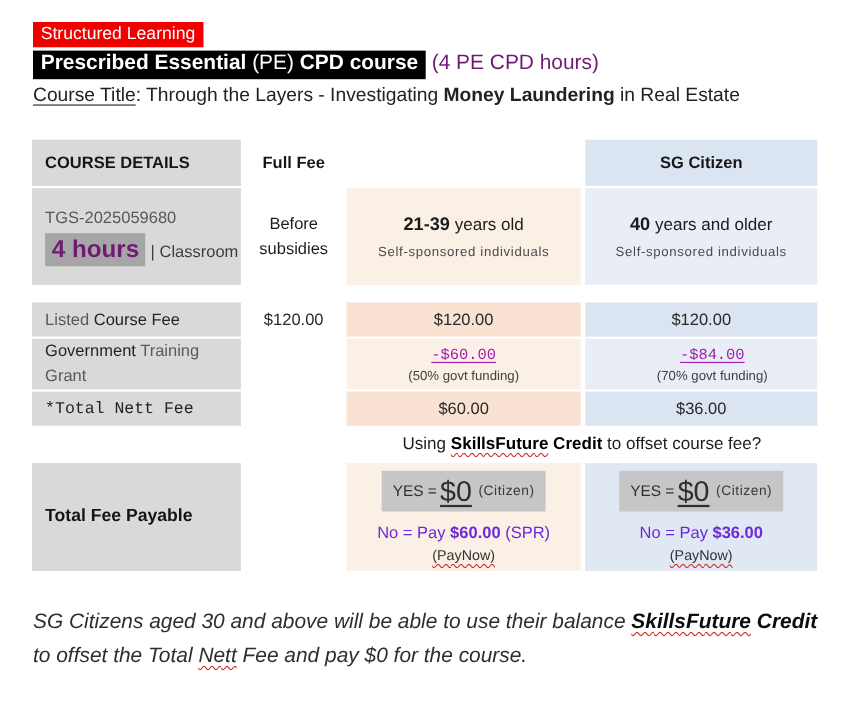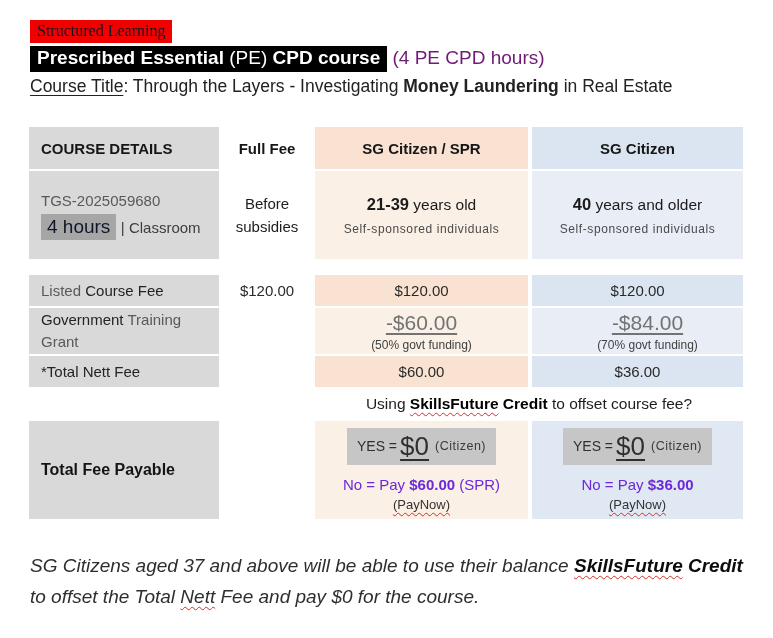--- a/index.html
+++ b/index.html
@@ -9,21 +9,21 @@
     --blue-strong:#dbe5f1; --blue-light:#e9eef6; --blue-mid:#dfe8f3;
     --squiggle-red:#cb342a; --ink:#1f1f1f; --ink-soft:#595959;
   }
   *{box-sizing:border-box; margin:0; padding:0;}
   html,body{background:#ffffff;}
   body{width:773px; height:638px; font-family:"Liberation Sans", sans-serif; color:var(--ink); overflow:hidden;}
   .page{position:relative; width:773px; height:638px; background:#fff;}
 
   
   .t1{position:absolute; left:30px; top:20px;}
-  .badge-red{display:inline-block; background:var(--red-badge); color:#0f172a; font-size:16px; padding:2px 7px 3px;font-family:Liberation Serif, serif;}
+  .badge-red{display:inline-block; background:var(--red-badge); color:#ffffff; font-size:16px; padding:2px 7px 3px;}
   .t2{position:absolute; left:30px; top:46px; font-size:19px; white-space:nowrap;}
   .badge-black{display:inline-block; background:var(--black-badge); color:#fff; padding:1px 7px 3px;}
   .t2 .suffix{color:#701a75;}
   .t3{position:absolute; left:30px; top:76px; font-size:17.5px; color:#222; white-space:nowrap;}
   .u-solid{text-decoration:underline; text-underline-offset:3px;}
   b,.b{font-weight:bold;}
 
   
   .fee-table{position:absolute; left:29px; top:127px; display:grid;
     grid-template-columns:190px 88px 213px 211px;
@@ -32,29 +32,29 @@
   .cell{display:flex; flex-direction:column; justify-content:center; align-items:center; text-align:center;}
   .cell.left{align-items:flex-start; text-align:left; padding-left:12px; padding-right:2px;}
   .bg-gray{background:var(--gray-cell);}
   .bg-peach-s{background:var(--peach-strong);}
   .bg-peach-l{background:var(--peach-light);}
   .bg-blue-s{background:var(--blue-strong);}
   .bg-blue-l{background:var(--blue-light);}
   .bg-blue-m{background:var(--blue-mid);}
   .hdr{font-weight:bold; font-size:15px; color:#161616;}
   .code{color:var(--ink-soft); font-size:15px; margin-bottom:7px;}
-  .hl-hours{background:var(--gray-highlight); color:#0f172a; font-weight:normal; font-size:19px; padding:2px 6px 3px;}
+  .hl-hours{background:var(--gray-highlight); color:#701a75; font-weight:bold; font-size:22px; padding:2px 6px 3px;}
   .mode{font-size:15px; color:#3d3d3d;}
   .note-sm{font-size:12px; color:#4a4a4a; letter-spacing:.05em; margin-top:8px;}
   .age-line{font-size:15.5px; color:#1b1b1b;}
   .age-line .b{font-size:16.5px;}
   .fee{font-size:15px; color:#2a2a2a;}
   .lbl-gray{color:var(--ink-soft);}
   .lbl-dark{color:#242424;}
-  .amount-u{font-size:21px; color:#737373; text-decoration:underline; text-underline-offset:3px; text-decoration-skip-ink:none;}
+  .amount-u{font-size:14px; color:#a21caf; text-decoration:underline; text-underline-offset:3px; text-decoration-skip-ink:none;font-family:Liberation Mono, monospace;}
   .fund-note{font-size:12px; color:#3f3f3f; margin-top:3px;}
   .q-line{font-size:15.5px; color:#1d1d1d; justify-content:center;}
   .wavy{text-decoration:underline wavy var(--squiggle-red); text-decoration-thickness:1px; text-underline-offset:3px; text-decoration-skip-ink:none;}
   .bw{font-weight:bold; color:#000;}
 
   .payable-label{font-weight:bold; font-size:16px; color:#141414;}
   .pay-cell{padding-top:7px; padding-bottom:4px; justify-content:flex-start;}
   .yes-box{background:var(--yes-highlight); display:inline-flex; align-items:center; padding:5px 10px 6px; color:#2f2f2f;}
   .yes-pre{font-size:14px;}
   .yes-amount{font-size:26px; line-height:1; margin:0 3px; text-decoration:underline; text-underline-offset:4px; text-decoration-thickness:1.5px; text-decoration-skip-ink:none;}
@@ -85,23 +85,20 @@
     <span class="u-solid">Course Title</span><span>: </span><span>Through the Layers - Investigating </span><b>Money Laundering</b><span> in Real Estate</span>
   </div>
 
   <div class="fee-table">
 
     <div class="cell left bg-gray hdr" style="grid-row:1; grid-column:1;">
       <span>COURSE DETAILS</span>
     </div>
     <div class="cell hdr" style="grid-row:1; grid-column:2;">
       <span>Full Fee</span>
-    </div>
-    <div class="cell bg-peach-s hdr" style="grid-row:1; grid-column:3;">
-      <span>SG Citizen / SPR</span>
     </div>
     <div class="cell bg-blue-s hdr" style="grid-row:1; grid-column:4;">
       <span>SG Citizen</span>
     </div>
 
     <div class="cell left bg-gray" style="grid-row:2; grid-column:1;">
       <div class="code">TGS-2025059680</div>
       <div>
         <span class="hl-hours">4 hours</span>
         <span class="mode">| Classroom</span>
@@ -137,21 +134,21 @@
     </div>
     <div class="cell bg-peach-l" style="grid-row:5; grid-column:3;">
       <span class="amount-u">-$60.00</span>
       <span class="fund-note">(50% govt funding)</span>
     </div>
     <div class="cell bg-blue-l" style="grid-row:5; grid-column:4;padding-left:20px;">
       <span class="amount-u">-$84.00</span>
       <span class="fund-note">(70% govt funding)</span>
     </div>
 
-    <div class="cell left bg-gray fee" style="grid-row:6; grid-column:1;">
+    <div class="cell left bg-gray fee" style="grid-row:6; grid-column:1;font-family:Liberation Mono, monospace;">
       <span class="lbl-dark">*Total Nett Fee</span>
     </div>
     <div class="cell bg-peach-s fee" style="grid-row:6; grid-column:3;">
       <span>$60.00</span>
     </div>
     <div class="cell bg-blue-s fee" style="grid-row:6; grid-column:4;">
       <span>$36.00</span>
     </div>
 
     <div class="cell q-line" style="grid-row:7; grid-column:3 / 5;">
@@ -175,16 +172,16 @@
         <span class="yes-pre">YES = </span>
           <span class="yes-amount">$0</span>
           <span class="yes-note">(Citizen)</span>
       </div>
       <div class="no-line"><span>No = Pay </span><b>$36.00</b><span></span></div>
       <div class="paynow wavy">(PayNow)</div>
     </div>
   </div>
 
   <div class="footnote">
-    <span>SG Citizens aged 37 and above will be able to use their balance </span><span class="bw wavy">SkillsFuture</span><span class="bw"> Credit</span><span> to offset the Total </span><span class="wavy">Nett</span><span> Fee and pay $0 for the course.</span>
+    <span>SG Citizens aged 30 and above will be able to use their balance </span><span class="bw wavy">SkillsFuture</span><span class="bw"> Credit</span><span> to offset the Total </span><span class="wavy">Nett</span><span> Fee and pay $0 for the course.</span>
   </div>
 
 </div>
 
 </body></html>

